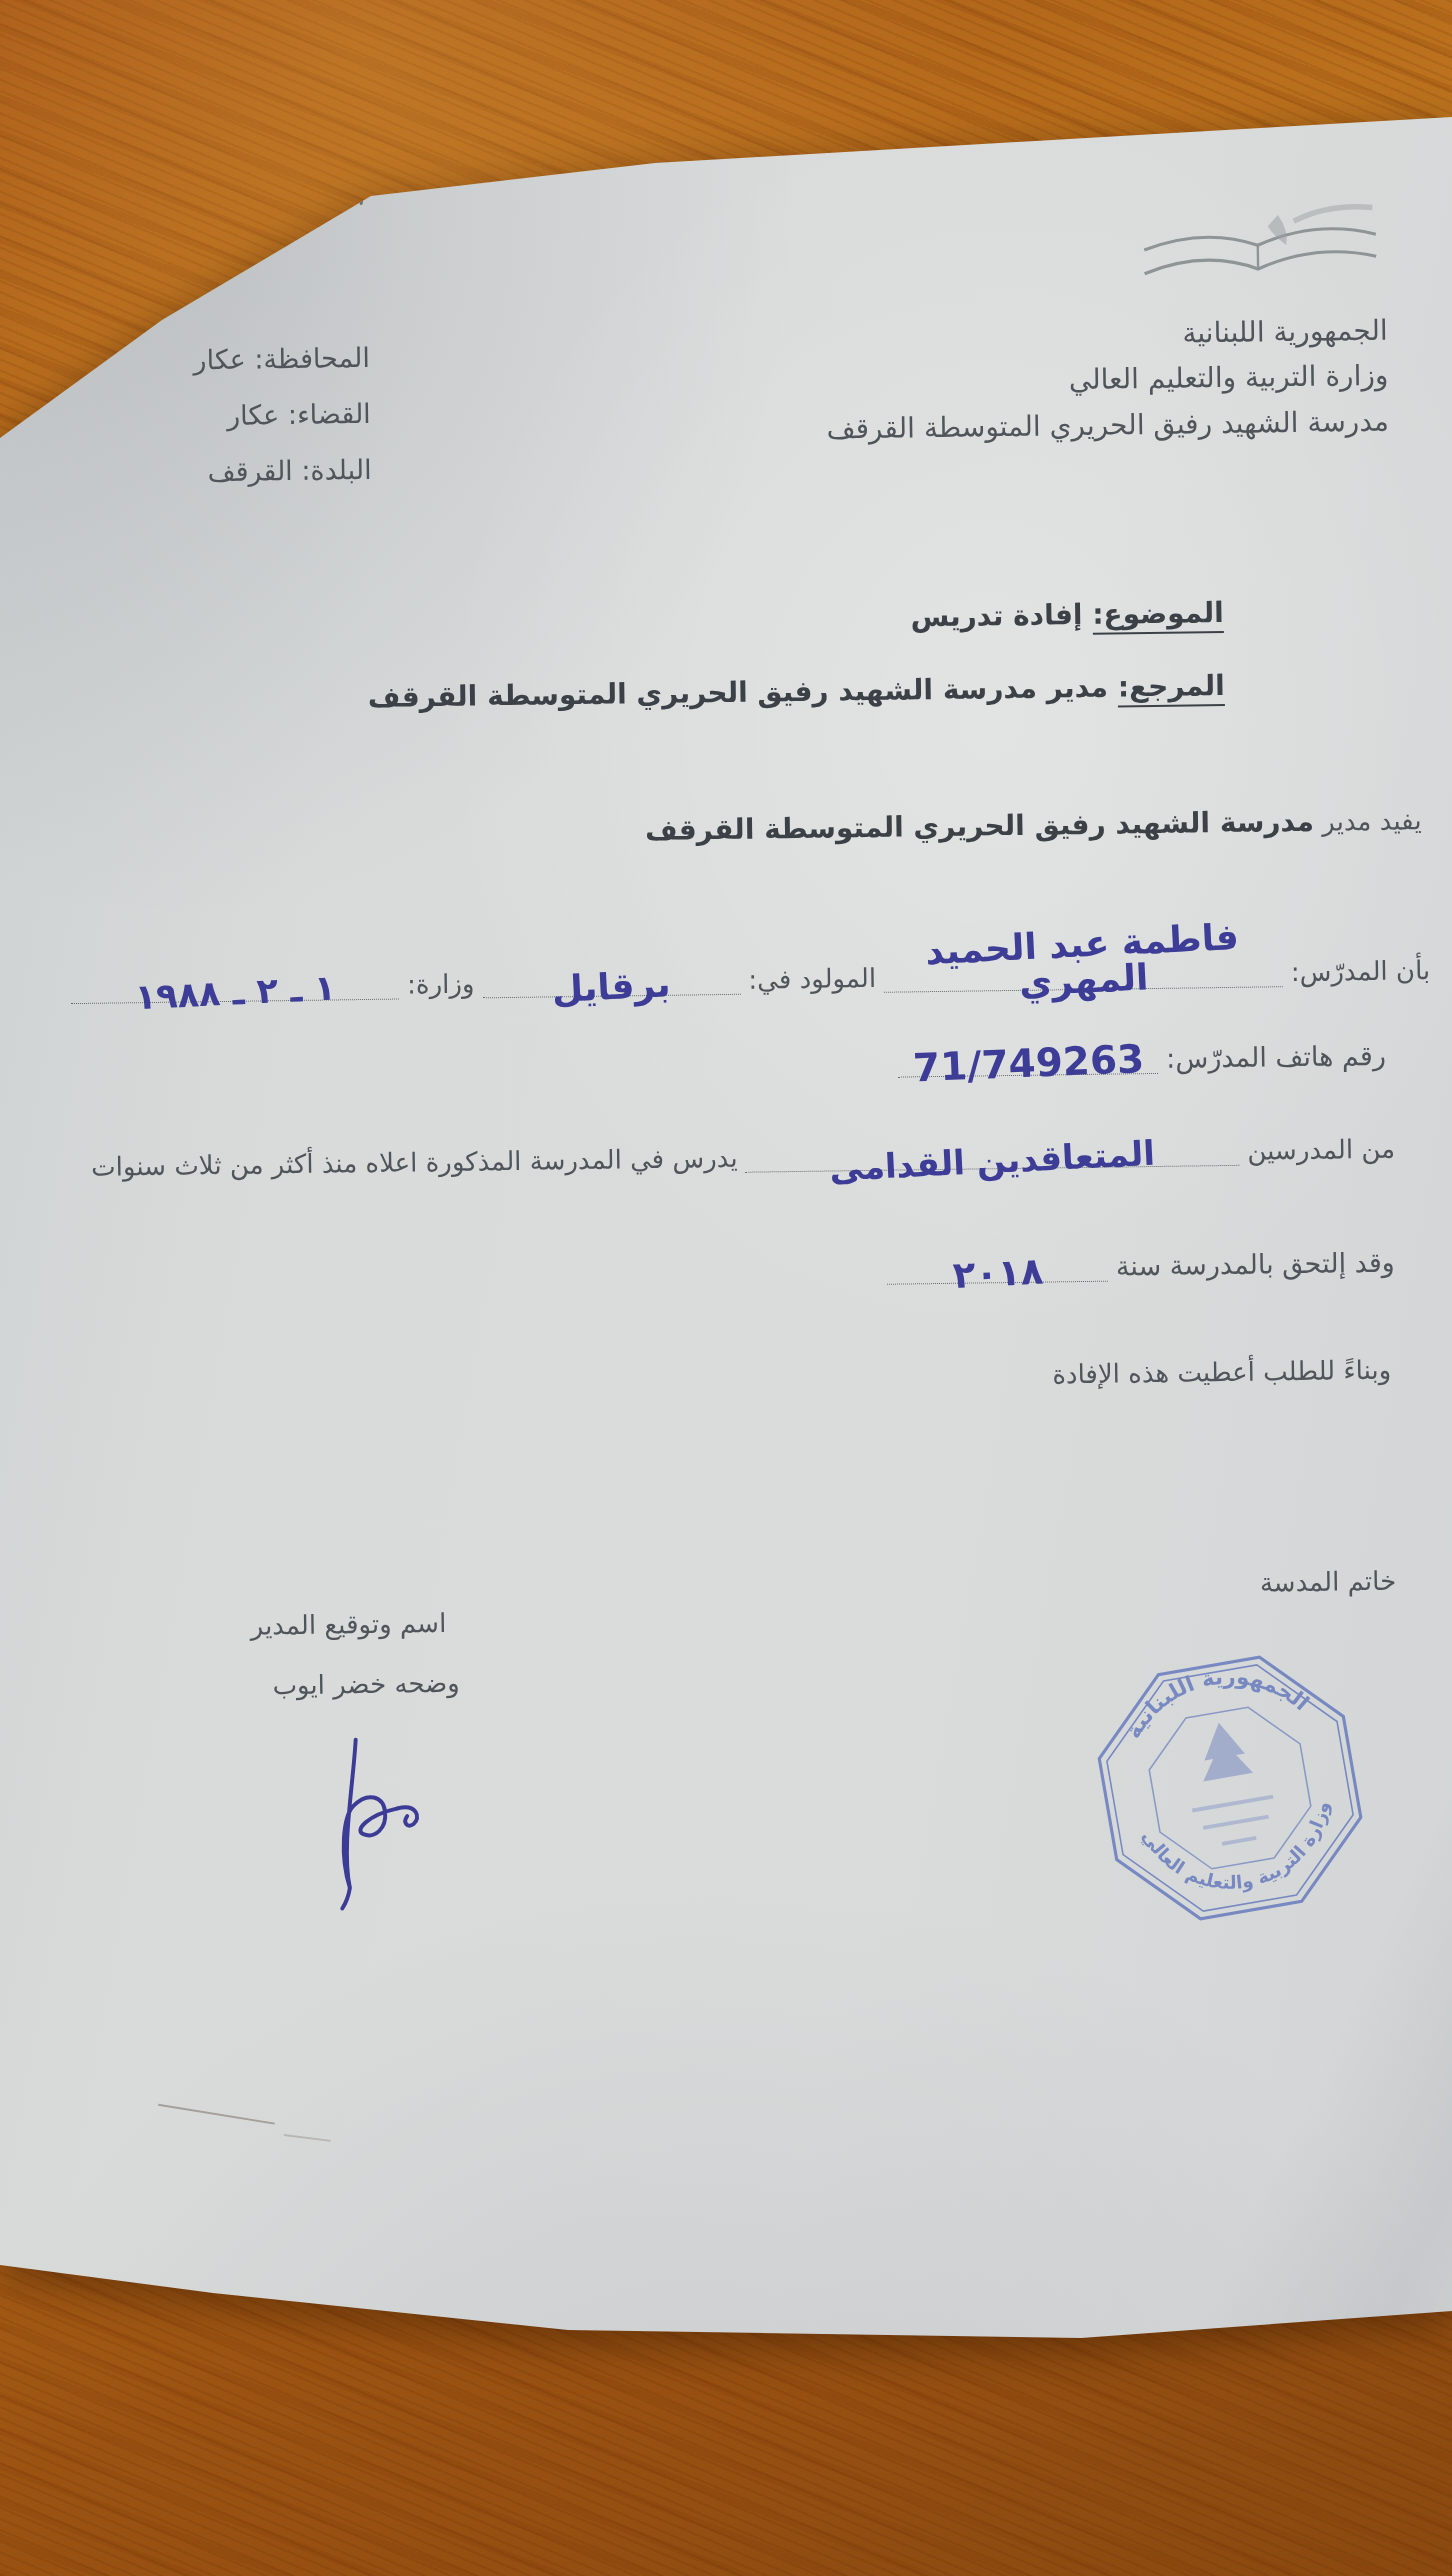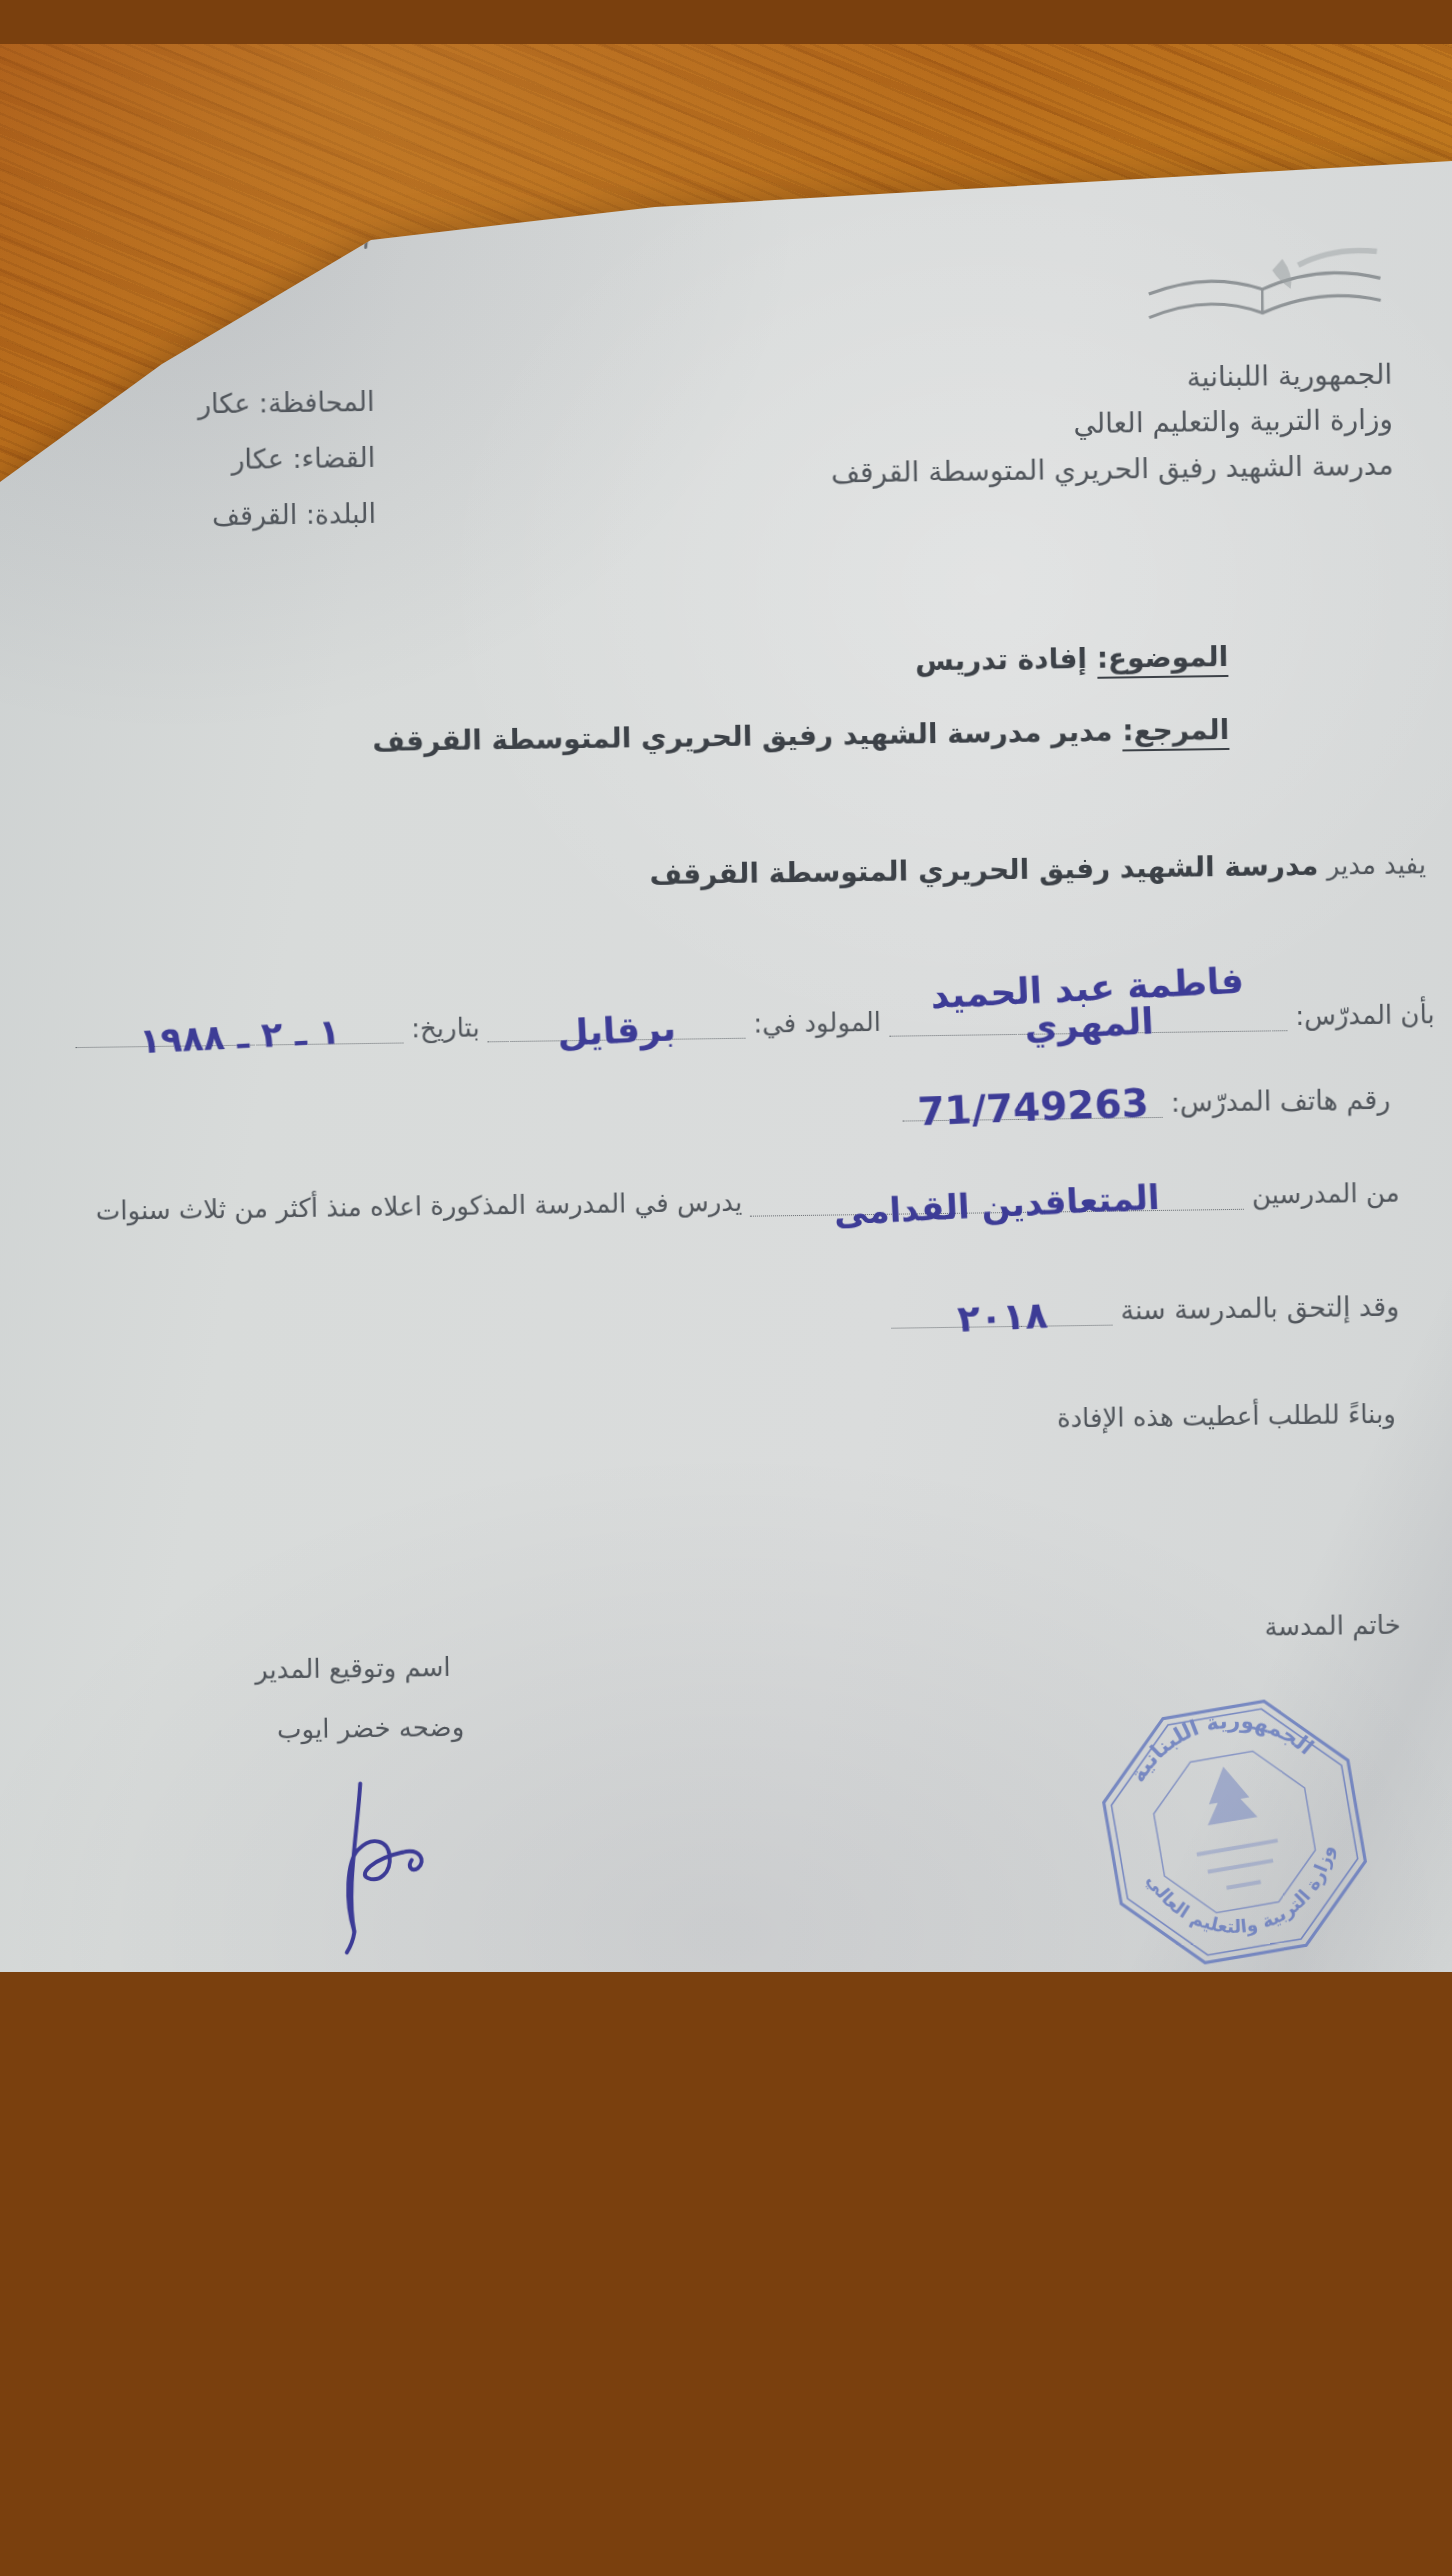--- a/index.html
+++ b/index.html
@@ -1,24 +1,23 @@
 <!DOCTYPE html>
 <html lang="ar" style="font-size:12.6px"><head>
 <meta charset="utf-8">
 <style>
   html,body{margin:0;padding:0;background:#7a400e;}
   #page{
-    position:relative;width:1452px;height:1928px;overflow:hidden;
+    position:relative;width:1452px;height:2576px;overflow:hidden;
     font-family:"DejaVu Sans",sans-serif;
     background:
       radial-gradient(ellipse 60% 30% at 25% 2%, rgba(255,205,90,.20), transparent 70%),
       repeating-linear-gradient(23deg, rgba(70,25,0,.10) 0 2.4px, rgba(255,255,255,0) 2.4px 10.3px),
       repeating-linear-gradient(21deg, rgba(120,50,5,.16) 0 7px, transparent 7px 33px),
       linear-gradient(160deg,#a85817 0%,#c47d20 28%,#bb6f1b 55%,#9c5312 80%,#8a4910 100%);
-    margin-top: 44px;
   }
   .paper-wrap{position:absolute;inset:0;filter:drop-shadow(0 11px 22px rgba(50,22,0,.5));}
   .paper{
     position:absolute;inset:0;
     clip-path:polygon(0px 438px,162px 320px,371px 196px,655px 163px,1121px 136px,1452px 117px,
                       1452px 2311px,1081px 2338px,568px 2330px,213px 2293px,0px 2265px);
     background:
       linear-gradient(115deg, transparent 86%, rgba(0,0,30,.06) 93%, transparent 100%),
       radial-gradient(ellipse 55% 35% at 68% 28%, rgba(255,255,255,.22), transparent 70%),
       radial-gradient(ellipse 70% 45% at 12% 8%, rgba(10,10,40,.10), transparent 62%),
@@ -85,21 +84,21 @@
 
         <div class="abs rtl flexline" style="right:17.4px;left:75px;top:922px;font-size:26px;">
           <span class="print">بأن المدرّس:</span>
           <span class="fill" style="flex:3.4;">
             <span class="hand" style="font-size:36px;">فاطمة عبد الحميد المهري</span>
           </span>
           <span class="print">المولود في:</span>
           <span class="fill" style="flex:2.2;">
             <span class="hand" style="font-size:36px;">برقايل</span>
           </span>
-          <span class="print">بتاريخ:</span>
+          <span class="print">وزارة:</span>
           <span class="fill" style="flex:2.8;">
             <span class="hand" style="font-size:35px;letter-spacing:6.3px;">١ ـ ٢ ـ ١٩٨٨</span>
           </span>
         </div>
 
         <div class="abs rtl flexline" style="right:63px;top:1040px;font-size:27px;">
           <span class="print">رقم هاتف المدرّس:</span>
           <span class="fill" style="min-width:260px;">
             <span class="hand" style="font-size:39px;direction:ltr;transform:translateY(8px) rotate(-1.5deg);">71/749263</span>
           </span>

